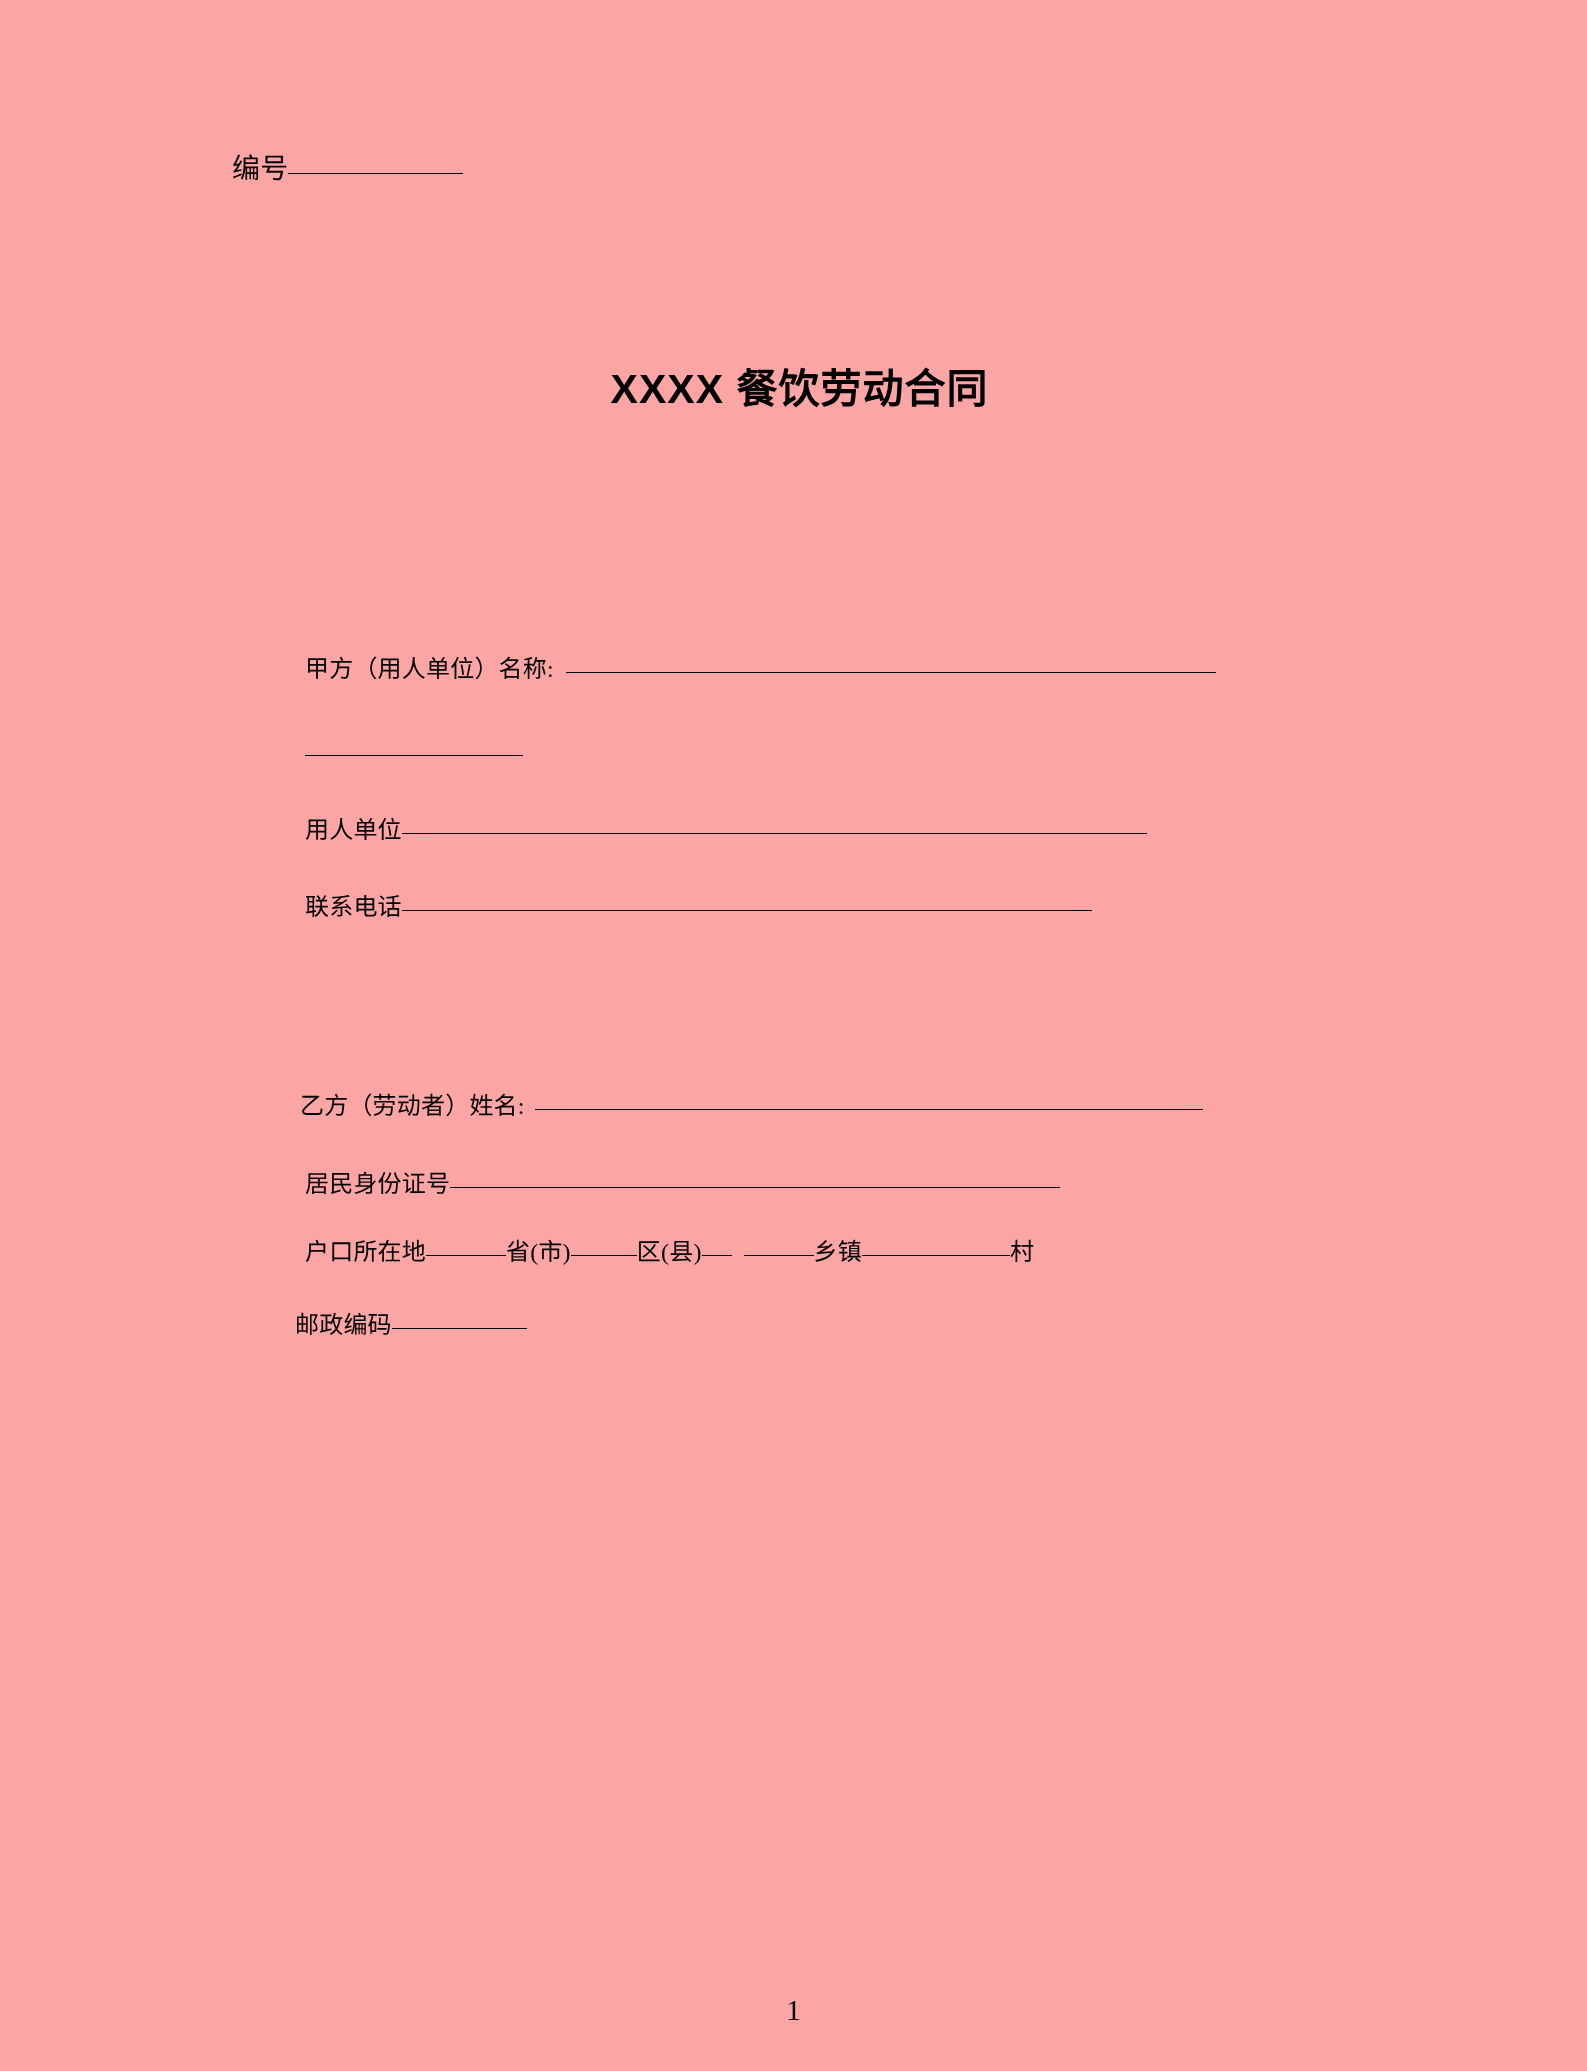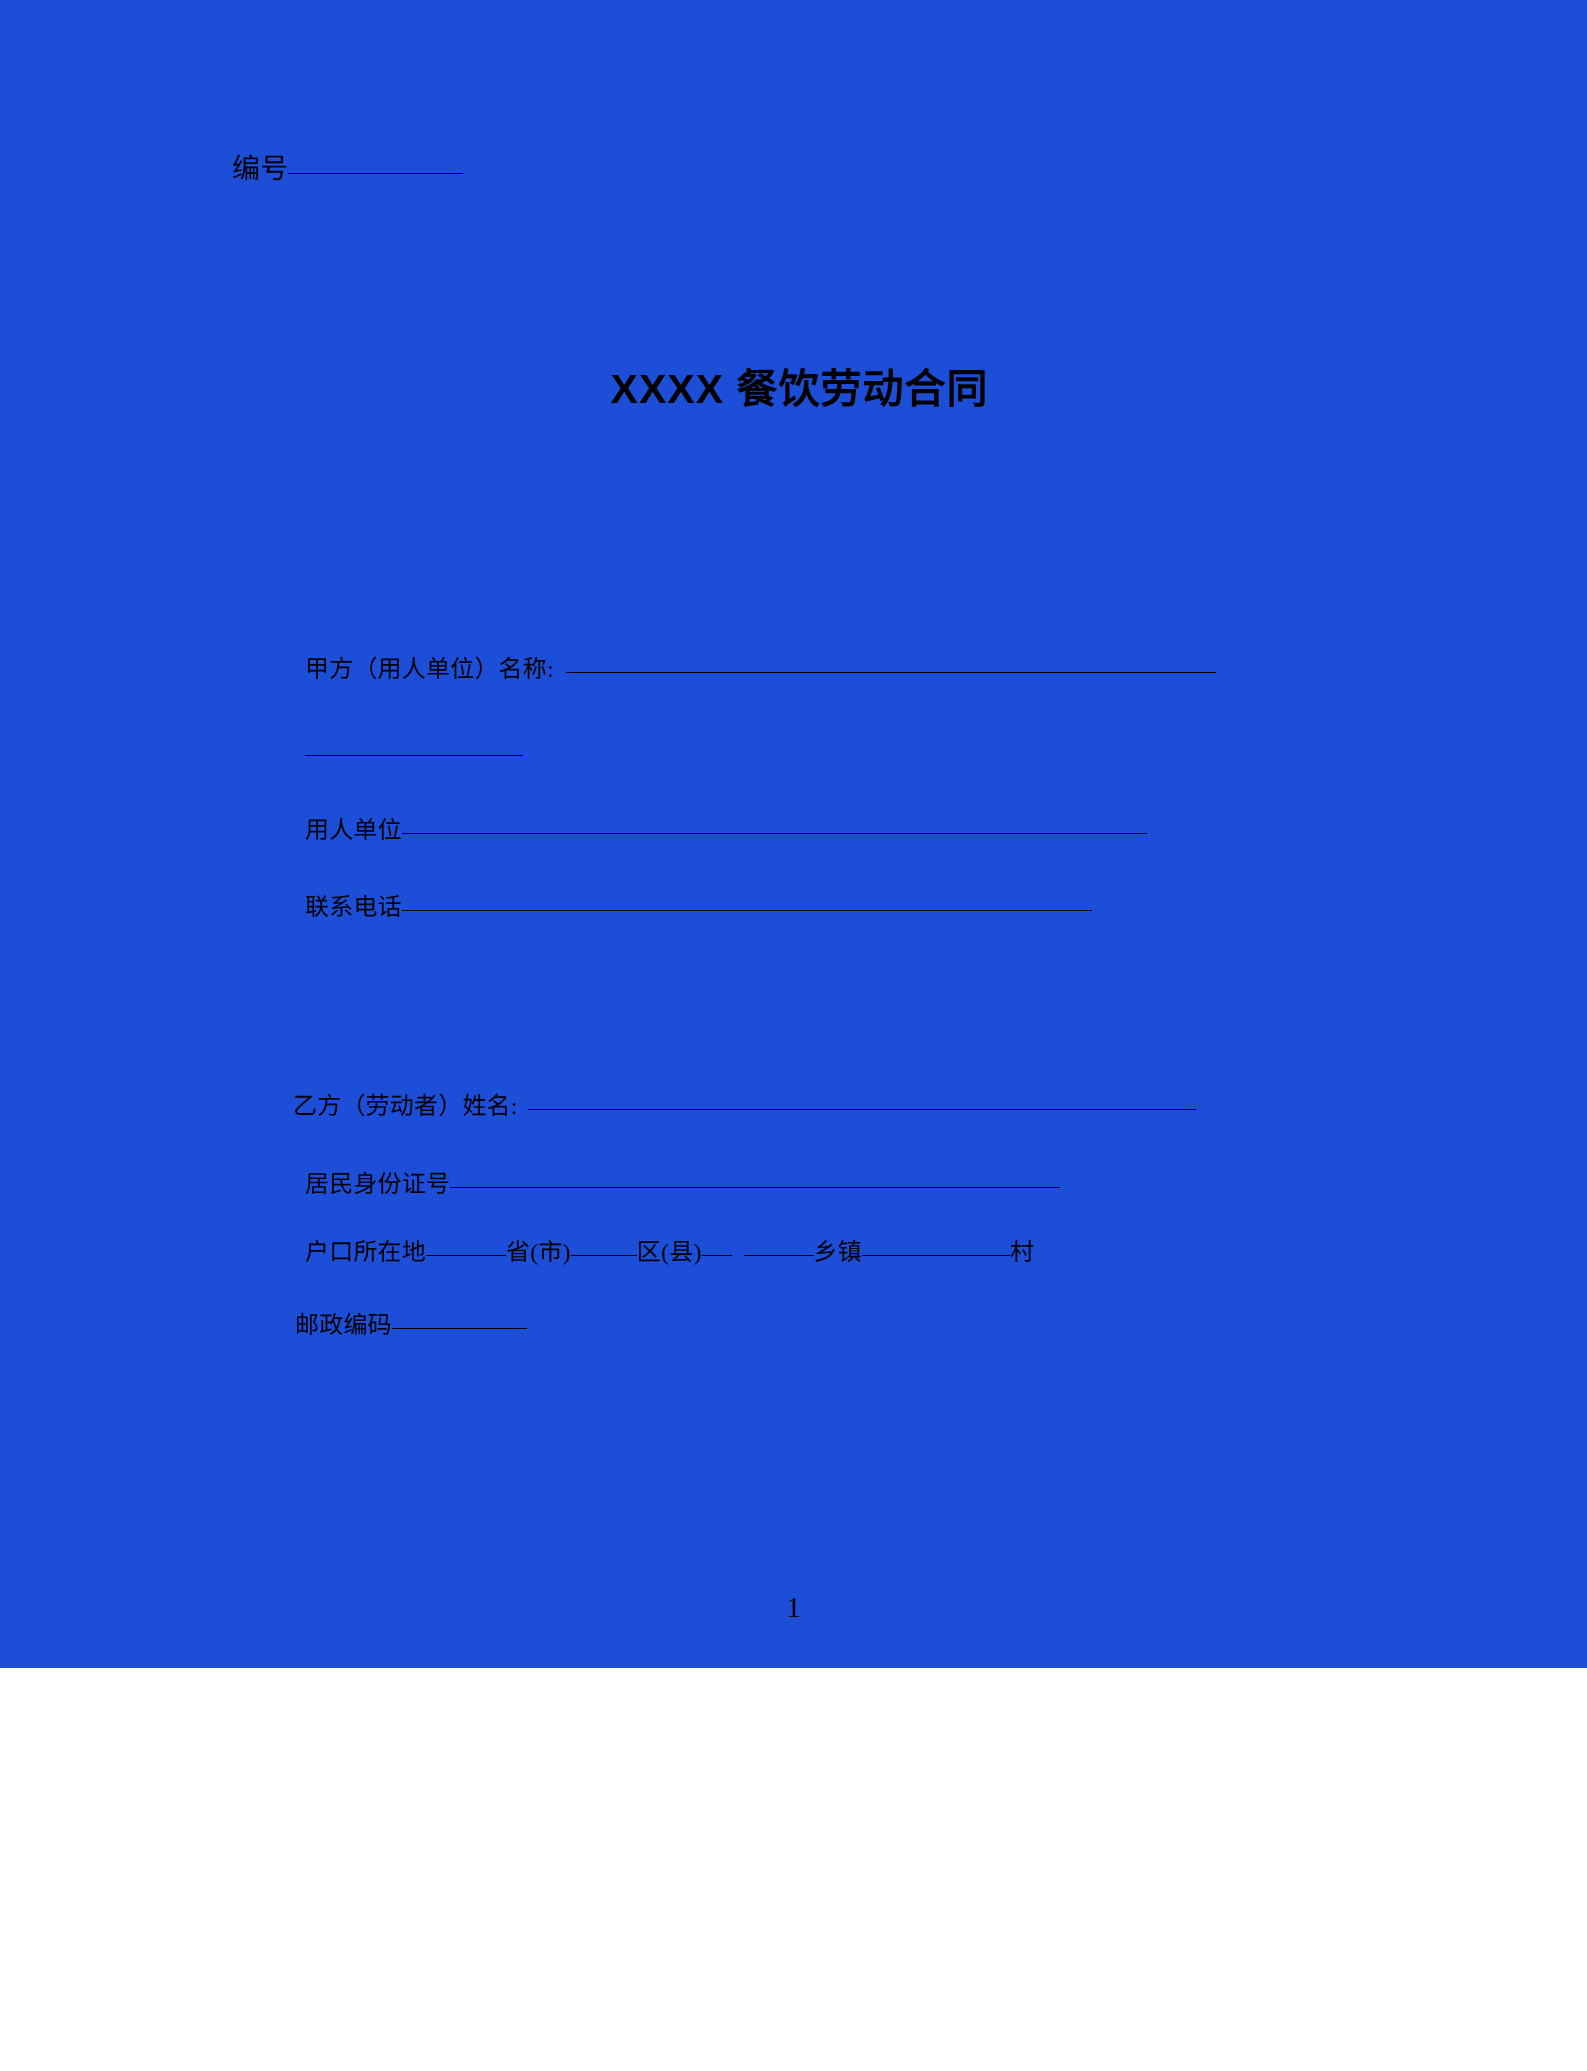--- a/index.html
+++ b/index.html
@@ -8,23 +8,23 @@
     padding: 0;
     background: #ffffff;
   }
   body {
     font-family: "Liberation Serif", "DejaVu Serif", serif;
     color: #000000;
   }
   .page {
     position: relative;
     width: 1587px;
-    height: 1668px;
+    height: 2071px;
     margin: 0 auto;
-    background: #1d4ed8;
+    background: #fca5a5;
     overflow: hidden;
     text-decoration: underline;
   }
 
   
   .line {
     position: absolute;
     white-space: pre;
     font-size: 24px;
     line-height: 1.2;
@@ -58,21 +58,21 @@
     font-family: "Liberation Sans", "DejaVu Sans", sans-serif;
   }
 
   
   .party-a-name   { top: 655px;  left: 305px; }
   .party-a-rep    { top: 738px;  left: 305px; }
   .party-a-addr   { top: 816px;  left: 305px; }
   .party-a-phone  { top: 893px;  left: 305px; }
 
   
-  .party-b-name   { top: 1092px; left: 293px; }
+  .party-b-name   { top: 1092px; left: 300px; }
   .party-b-id     { top: 1170px; left: 305px; }
   .party-b-hukou  { top: 1238px; left: 305px; }
   .party-b-post   { top: 1311px; left: 283px; margin-left: 12px; }
   .party-b-addr   { top: 1382px; left: 305px; }
 
   
   .page-number {
     position: absolute;
     bottom: 44px;
     left: 0;

